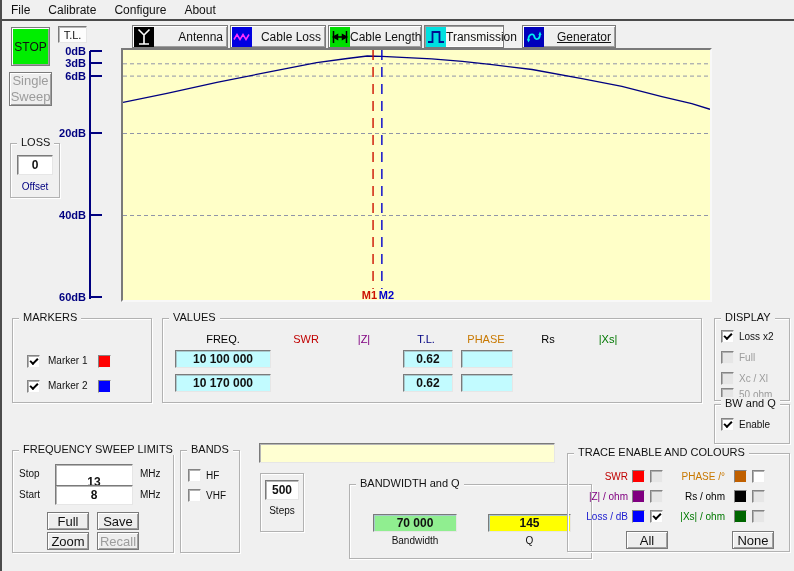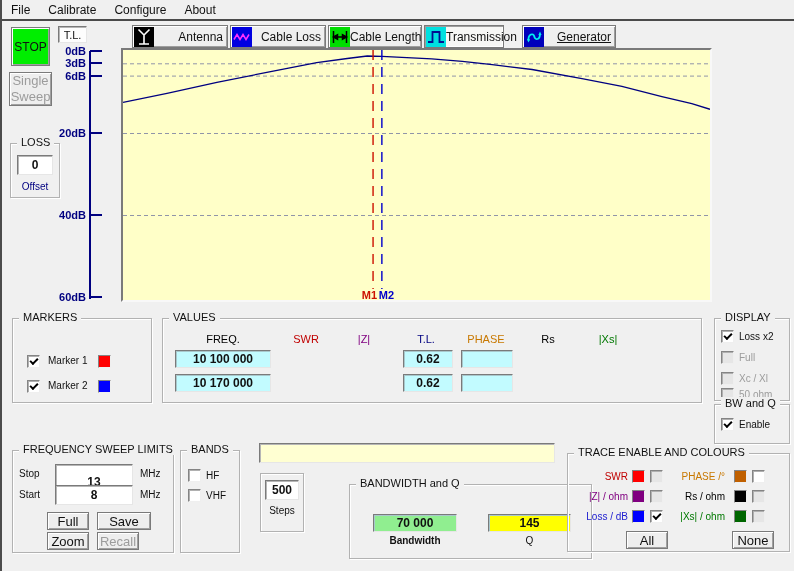--- a/index.html
+++ b/index.html
@@ -204,21 +204,21 @@
 
   <div class="grp" style="left:10px;top:450px;width:162px;height:103px;">
     <span class="ttl" data-bind="sweep_group.title">FREQUENCY SWEEP LIMITS</span>
     <span class="rowlbl" style="left:6px;top:17px;" data-bind="sweep_group.stop_label">Stop</span>
     <div class="inp" style="left:42px;top:13px;width:78px;height:36px;font-weight:bold;font-size:12px;" data-bind="sweep_group.stop_value">13</div>
     <span class="rowlbl" style="left:127px;top:17px;" data-bind="sweep_group.stop_unit">MHz</span>
     <span class="rowlbl" style="left:6px;top:38px;" data-bind="sweep_group.start_label">Start</span>
     <div class="inp" style="left:42px;top:34px;width:78px;height:20px;font-weight:bold;font-size:12px;" data-bind="sweep_group.start_value">8</div>
     <span class="rowlbl" style="left:127px;top:38px;" data-bind="sweep_group.start_unit">MHz</span>
     <div class="btn" style="left:34px;top:61px;width:42px;height:18px;" data-bind="sweep_group.buttons.0.label">Full</div>
-    <div class="btn" style="left:84px;top:61px;width:54px;height:18px;" data-bind="sweep_group.buttons.1.label">Save</div>
+    <div class="btn" style="left:84px;top:61px;width:42px;height:18px;" data-bind="sweep_group.buttons.1.label">Save</div>
     <div class="btn" style="left:34px;top:81px;width:42px;height:18px;" data-bind="sweep_group.buttons.2.label">Zoom</div>
     <div class="btn disabled" style="left:84px;top:81px;width:42px;height:18px;" data-bind="sweep_group.buttons.3.label">Recall</div>
   </div>
 
   <div class="grp" style="left:178px;top:450px;width:60px;height:103px;">
     <span class="ttl" data-bind="bands_group.title">BANDS</span>
     <span class="cb" style="left:7px;top:18px;"></span>
     <span class="rowlbl" style="left:25px;top:19px;" data-bind="bands_group.items.0.label">HF</span>
     <span class="cb" style="left:7px;top:38px;"></span>
     <span class="rowlbl" style="left:25px;top:39px;" data-bind="bands_group.items.1.label">VHF</span>
@@ -227,21 +227,21 @@
   <div class="inp" style="left: 257px; top: 443px; width: 296px; height: 20px; justify-content: flex-start; padding-left: 4px; background: rgb(255, 255, 210);" data-bind-style="background:message_strip.bg" data-bind="message_strip.value"></div>
 
   <div class="grp" style="left:258px;top:473px;width:44px;height:59px;">
     <div class="inp" style="left:4px;top:6px;width:34px;height:20px;font-weight:bold;font-size:12px;" data-bind="steps_panel.value">500</div>
     <div class="rowlbl c-align" style="left:0;top:31px;width:42px;" data-bind="steps_panel.label">Steps</div>
   </div>
 
   <div class="grp" style="left:312px;top:484px;width:243px;height:75px;margin-left:35px;">
     <span class="ttl" data-bind="bandwidth_group.title">BANDWIDTH and Q</span>
     <div class="valbox" style="left: 23px; top: 29px; width: 84px; height: 18px; background: rgb(144, 238, 144);" data-bind="bandwidth_group.bandwidth_value" data-bind-style="background:bandwidth_group.bandwidth_bg">70 000</div>
-    <div class="rowlbl c-align" style="left:23px;top:50px;width:84px;font-weight:bold;" data-bind="bandwidth_group.bandwidth_label">Bandwidth</div>
+    <div class="rowlbl c-align" style="left:23px;top:50px;width:84px;" data-bind="bandwidth_group.bandwidth_label">Bandwidth</div>
     <div class="valbox" style="left: 138px; top: 29px; width: 83px; height: 18px; background: rgb(255, 255, 0);" data-bind="bandwidth_group.q_value" data-bind-style="background:bandwidth_group.q_bg">145</div>
     <div class="rowlbl c-align" style="left:138px;top:50px;width:83px;" data-bind="bandwidth_group.q_label">Q</div>
   </div>
 
   <div class="grp" style="left:565px;top:453px;width:223px;height:99px;">
     <span class="ttl" data-bind="trace_group.title">TRACE ENABLE AND COLOURS</span>
 
     <span class="rowlbl r-align" style="left: 2px; top: 17px; width: 58px; color: rgb(192, 0, 0);" data-bind="trace_group.items.0.label" data-bind-style="color:trace_group.items.0.color">SWR</span>
     <span class="swatch" style="left: 64px; top: 16px; background: rgb(255, 0, 0);" data-bind-style="background:trace_group.items.0.swatch"></span>
     <span class="cb disabled" style="left:82px;top:16px;"></span>

